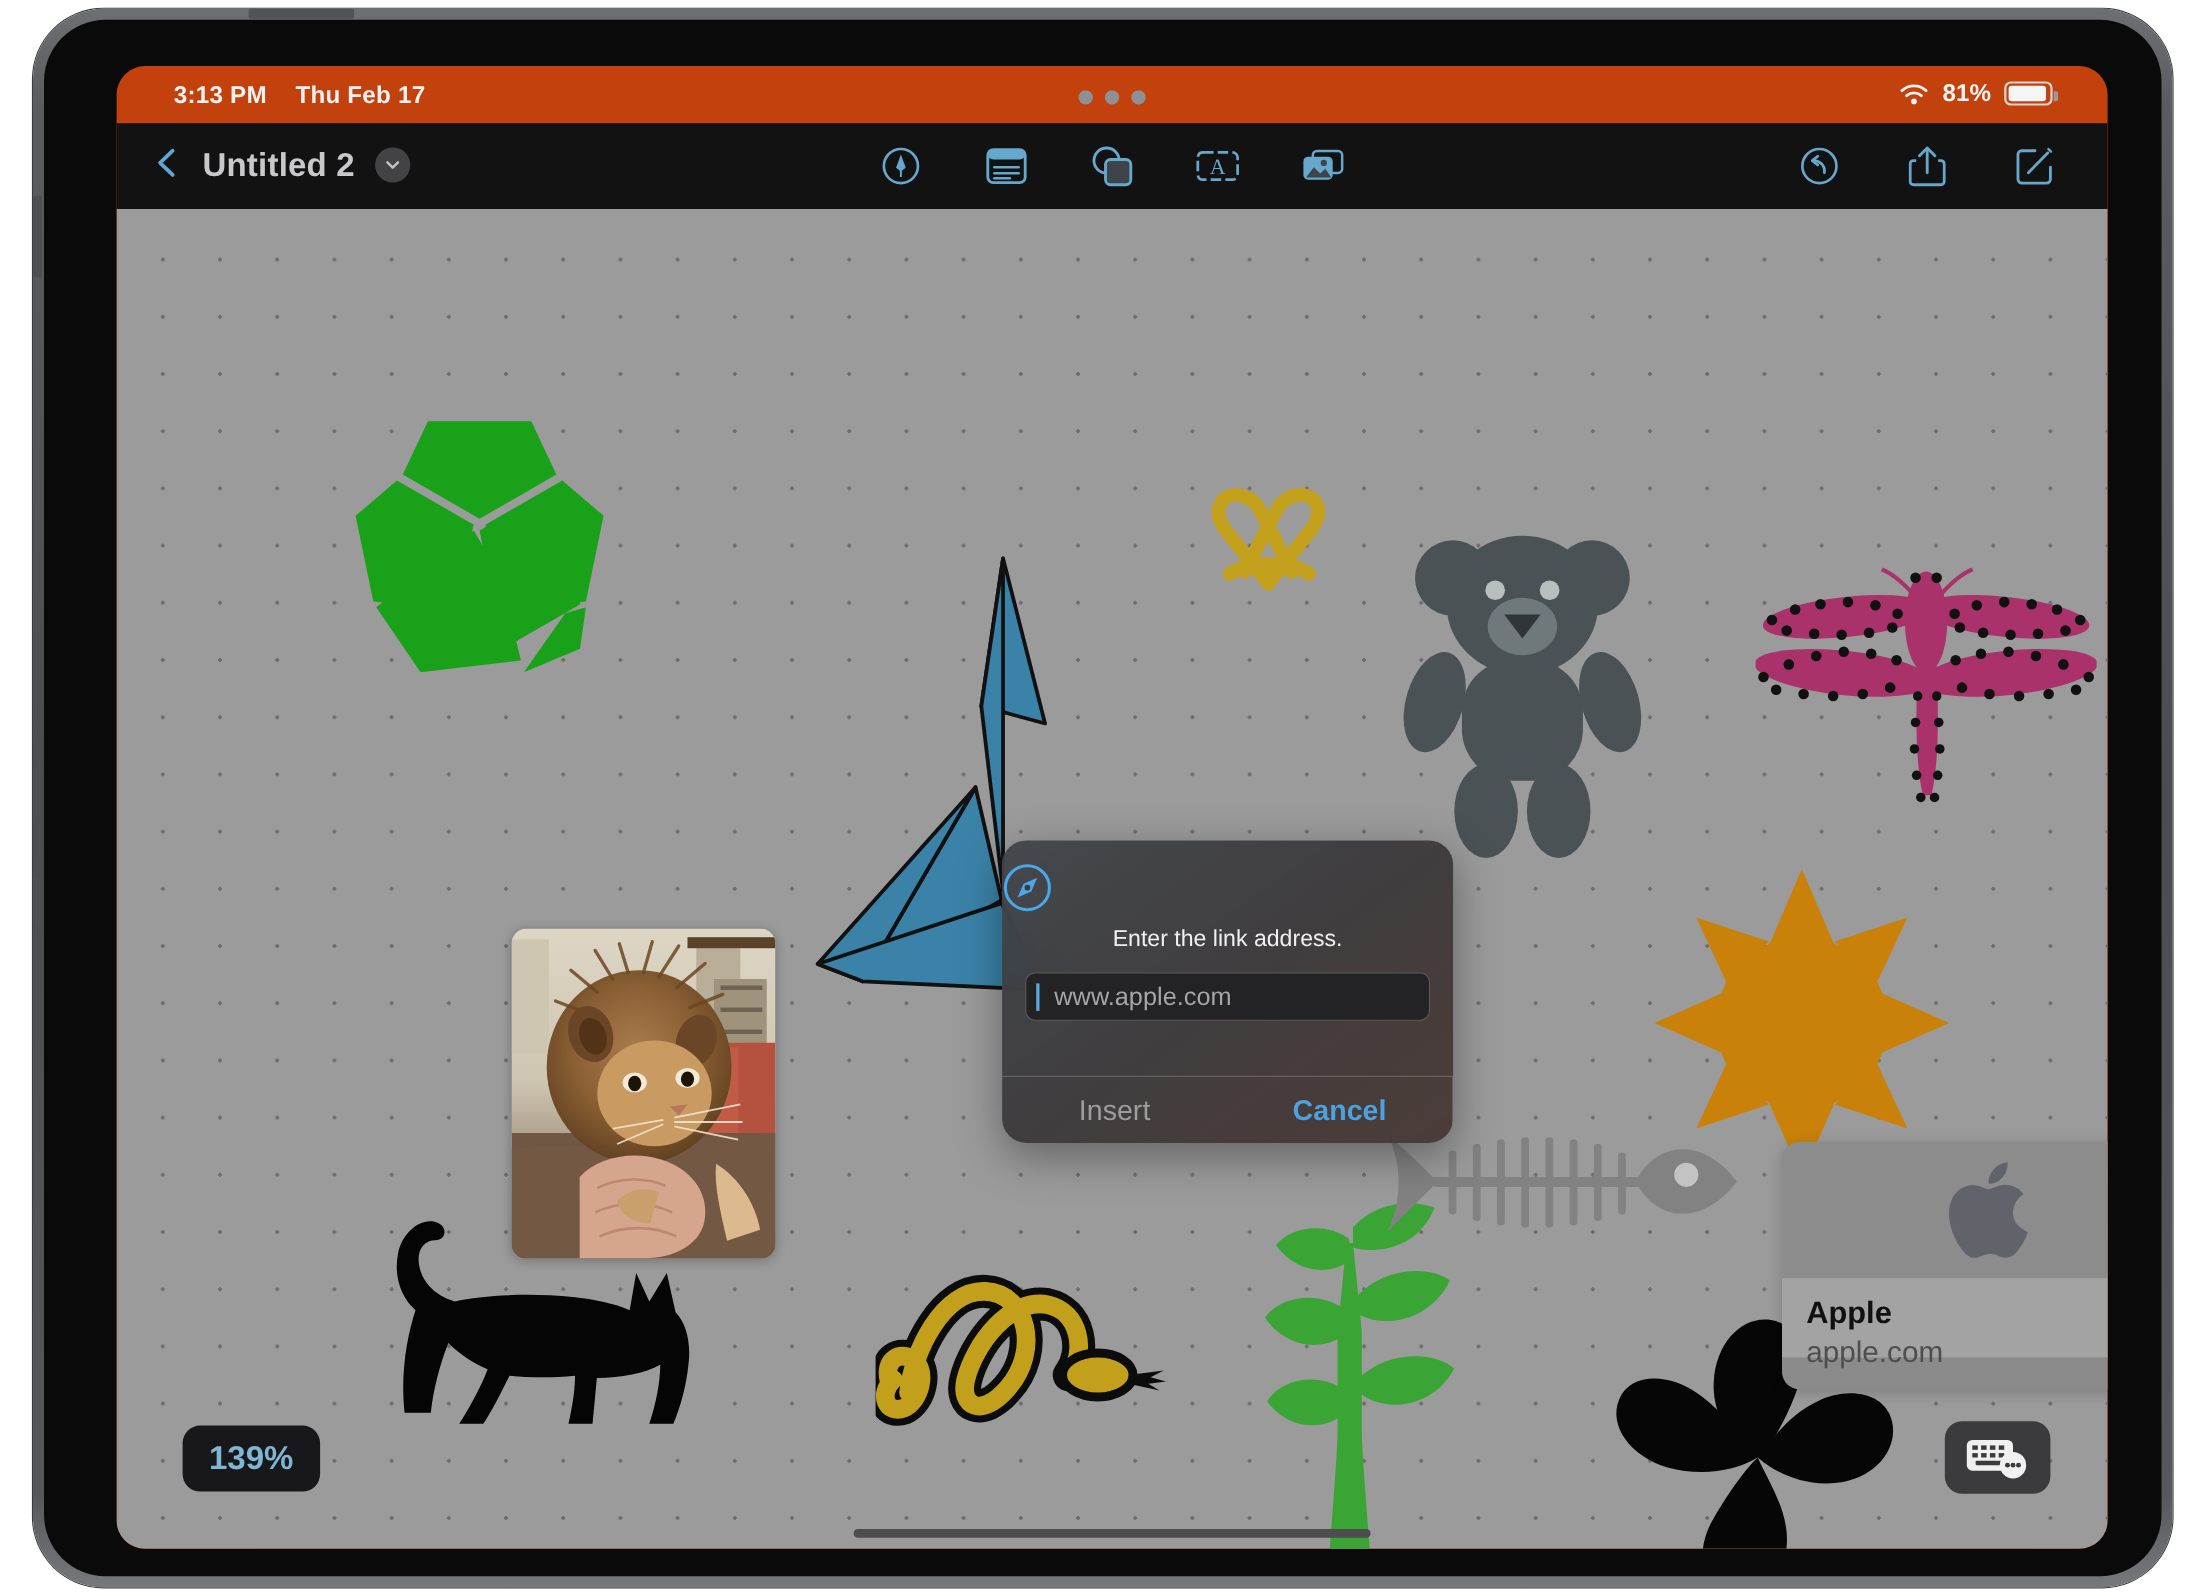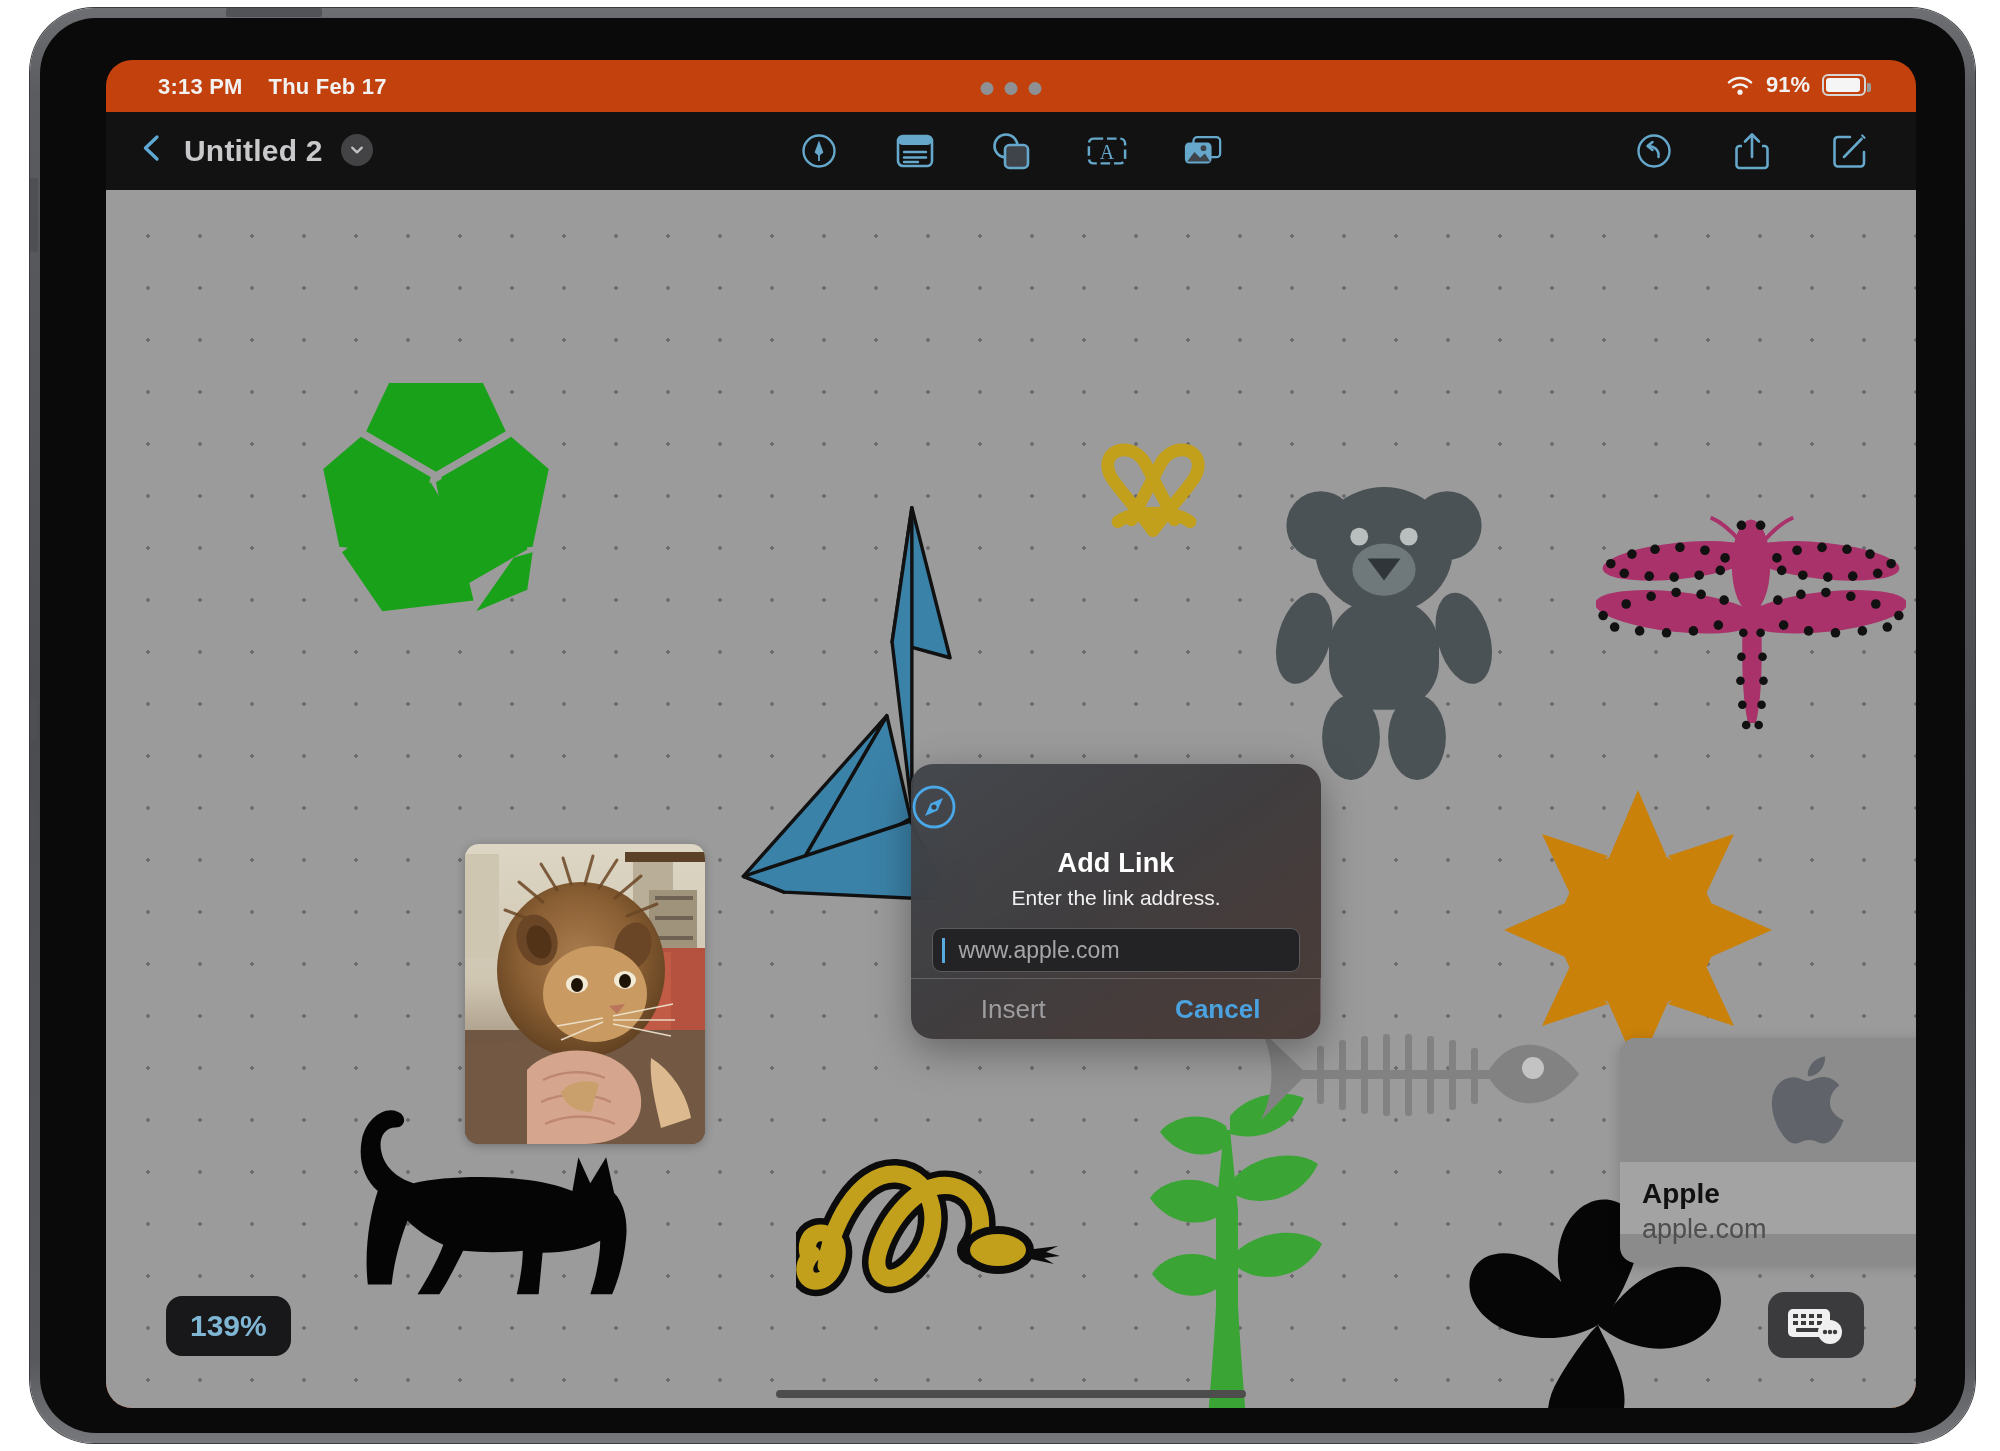--- a/index.html
+++ b/index.html
@@ -131,21 +131,21 @@
             <span></span>
         </div>
         <div id="status-right">
           <svg width="28" height="21" viewBox="0 0 28 21">
             <g fill="none" stroke="#f2f2f2" stroke-width="2.6" stroke-linecap="round">
               <path d="M3 7.4a16 16 0 0 1 22 0"></path>
               <path d="M7.3 12a10.2 10.2 0 0 1 13.4 0"></path>
             </g>
             <circle cx="14" cy="17.2" r="2.6" fill="#f2f2f2"></circle>
           </svg>
-          <span>91%</span>
+          <span>81%</span>
           <span id="battery-shell">
             <span id="battery-fill"></span>
           </span>
         </div>
       </div>
 
       <div id="navbar">
         <div id="nav-left">
           <svg id="back-chevron" viewBox="0 0 28 28">
             <path d="M19 3 L7.5 14 L19 25" fill="none" stroke="#5fa8d3" stroke-width="3.4" stroke-linecap="round" stroke-linejoin="round"></path>
@@ -558,21 +558,20 @@
 
         <div id="home-ind"></div>
 
         <div id="scrim"></div>
         <div id="dialog">
           <svg id="dlg-icon" viewBox="0 0 46 46">
             <circle cx="23" cy="23" r="20" fill="none" stroke="#4aa8e8" stroke-width="2.8"></circle>
             <path d="M32 14 L26.5 26.5 L14 32 L19.5 19.5 Z" fill="#4aa8e8"></path>
             <circle cx="23" cy="23" r="2.6" fill="#3a3c40"></circle>
           </svg>
-          <div id="dlg-title">Add Link</div>
           <div id="dlg-sub">Enter the link address.</div>
           <div id="dlg-input-wrap">
             <div id="caret"></div>
             <span id="dlg-input-ph">www.apple.com</span>
           </div>
           <div id="dlg-actions">
             <div class="dlg-btn" id="btn-insert">Insert</div>
             <div class="dlg-btn" id="btn-cancel">Cancel</div>
           </div>
         </div>

